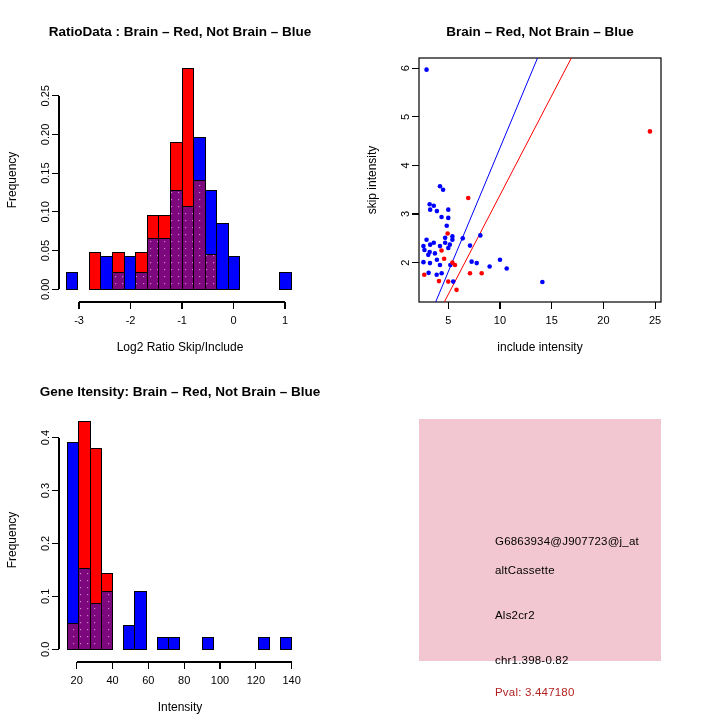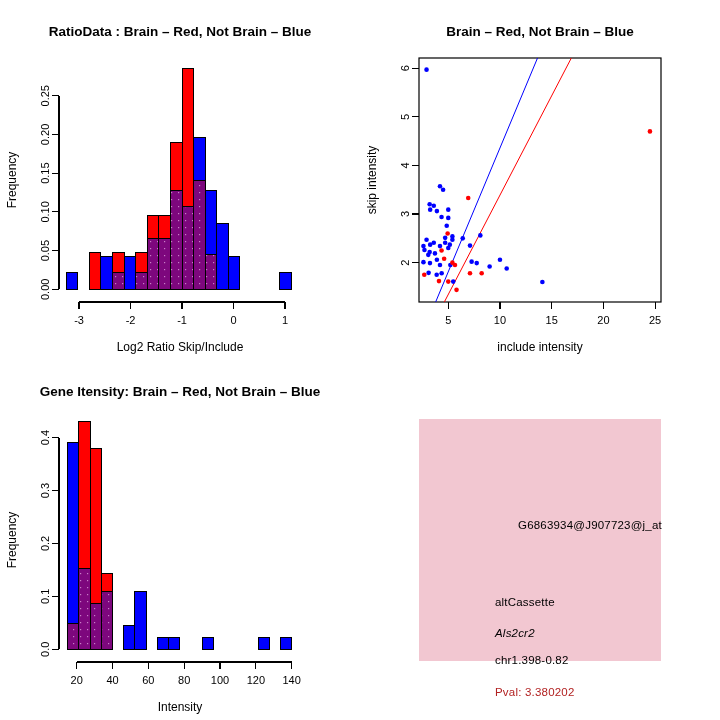--- a/index.html
+++ b/index.html
@@ -215,20 +215,20 @@
         <rect x="134.9496669133975" y="231.0759219088937" width="11.195410806809775" height="58.221258134490256" fill="#0000FF" stroke="#000" stroke-width="1" shape-rendering="crispEdges"></rect>
         <rect x="157.34048852701704" y="277.6529284164859" width="11.195410806809775" height="11.64425162689804" fill="#0000FF" stroke="#000" stroke-width="1" shape-rendering="crispEdges"></rect>
         <rect x="168.53589933382682" y="277.6529284164859" width="11.195410806809775" height="11.64425162689804" fill="#0000FF" stroke="#000" stroke-width="1" shape-rendering="crispEdges"></rect>
         <rect x="202.12213175425612" y="277.6529284164859" width="11.195410806809775" height="11.64425162689804" fill="#0000FF" stroke="#000" stroke-width="1" shape-rendering="crispEdges"></rect>
         <rect x="258.099185788305" y="277.6529284164859" width="11.195410806809718" height="11.64425162689804" fill="#0000FF" stroke="#000" stroke-width="1" shape-rendering="crispEdges"></rect>
         <rect x="280.4900074019245" y="277.6529284164859" width="11.195410806809775" height="11.64425162689804" fill="#0000FF" stroke="#000" stroke-width="1" shape-rendering="crispEdges"></rect>
       </svg>
     </div>
   <div class="panel" id="p-info" style="left:360px;top:360px">
     <div class="pink-box">
-      <span class="info-line" style="top: 100px; color: rgb(0, 0, 0); margin-left: 23px;">G6863934@J907723@j_at</span>
-      <span class="info-line" style="top: 145px; color: rgb(0, 0, 0); margin-top: 32px;">altCassette</span>
-      <span class="info-line" style="top: 208px; color: rgb(0, 0, 0); font-style: italic;">Als2cr2</span>
+      <span class="info-line" style="top: 116px; color: rgb(0, 0, 0);">G6863934@J907723@j_at</span>
+      <span class="info-line" style="top: 145px; color: rgb(0, 0, 0);">altCassette</span>
+      <span class="info-line" style="top: 190px; color: rgb(0, 0, 0);">Als2cr2</span>
       <span class="info-line" style="top: 235px; color: rgb(0, 0, 0);">chr1.398-0.82</span>
-      <span class="info-line" style="top: 267px; color: rgb(178, 34, 34);">Pval: 3.380202</span>
+      <span class="info-line" style="top: 267px; color: rgb(178, 34, 34);">Pval: 3.447180</span>
     </div>
   </div>
 </div>
 
 </body></html>

